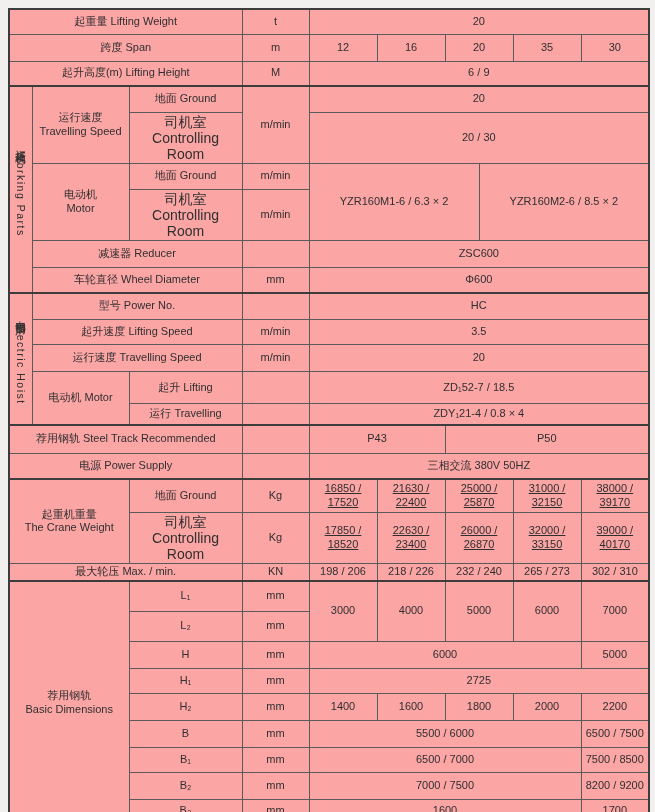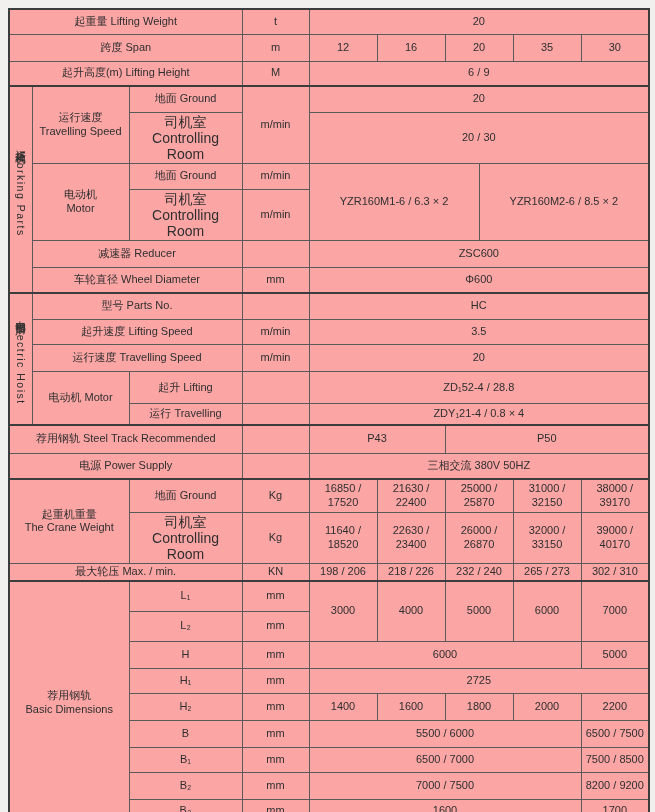--- a/index.html
+++ b/index.html
@@ -32,21 +32,21 @@
   .v{
     writing-mode:vertical-lr;
     text-orientation:mixed;
     white-space:nowrap;
     margin:0 auto;
     font-size:10.5px;
     letter-spacing:1.5px;
     line-height:1;
   }
   .small{font-size:14px;line-height:1.15;}
-  .wt{padding:2px 13px;}
+  .wt{padding:2px 13px;text-decoration:underline;}
   .h25{height:25px}.h26{height:26px}.h27{height:27px}.h28{height:25px}
   .h29{height:29px}.h30{height:30px}.h31{height:21px}.h32{height:32px}
   .h33{height:15px}.h34{height:34px}.h35{height:35px}
 </style>
 </head>
 <body>
 
 <div class="page">
 <table class="spec">
   <colgroup>
@@ -138,42 +138,42 @@
   <tr class="h28">
     <td colspan="2">车轮直径 Wheel Diameter</td>
     <td>mm</td>
     <td colspan="10">Φ600</td>
   </tr>
 
   <tr class="h27 sec">
     <td rowspan="5">
       <div class="v">电动葫芦 Electric Hoist</div>
     </td>
-    <td colspan="2">型号 Parts No.</td>
+    <td colspan="2">型号 Power No.</td>
     <td></td>
     <td colspan="10">HC</td>
   </tr>
 
   <tr class="h28">
     <td colspan="2">起升速度 Lifting Speed</td>
     <td>m/min</td>
     <td colspan="10">3.5</td>
   </tr>
 
   <tr class="h27">
     <td colspan="2">运行速度 Travelling Speed</td>
     <td>m/min</td>
     <td colspan="10">20</td>
   </tr>
 
   <tr class="h32">
     <td rowspan="2">电动机 Motor</td>
     <td>起升 Lifting</td>
     <td></td>
-    <td colspan="10">ZD₁52-4 / 28.8</td>
+    <td colspan="10">ZD₁52-7 / 18.5</td>
   </tr>
 
   <tr class="h31">
     <td>运行 Travelling</td>
     <td></td>
     <td colspan="10">ZDY₁21-4 / 0.8 × 4</td>
   </tr>
 
   <tr class="h29 sec">
     <td colspan="3">荐用钢轨 Steel Track Recommended</td>
@@ -201,21 +201,21 @@
     <td colspan="2" class="wt">31000 / 32150</td>
     <td colspan="2" class="wt">38000 / 39170</td>
   </tr>
 
   <tr class="h35">
     <td class="small">
       <div>司机室</div>
       <div>Controlling Room</div>
     </td>
     <td>Kg</td>
-    <td colspan="2" class="wt">11640 / 18520</td>
+    <td colspan="2" class="wt">17850 / 18520</td>
     <td colspan="2" class="wt">22630 / 23400</td>
     <td colspan="2" class="wt">26000 / 26870</td>
     <td colspan="2" class="wt">32000 / 33150</td>
     <td colspan="2" class="wt">39000 / 40170</td>
   </tr>
 
   <tr class="h33">
     <td colspan="3">最大轮压 Max. / min.</td>
     <td>KN</td>
     <td colspan="2">198 / 206</td>

